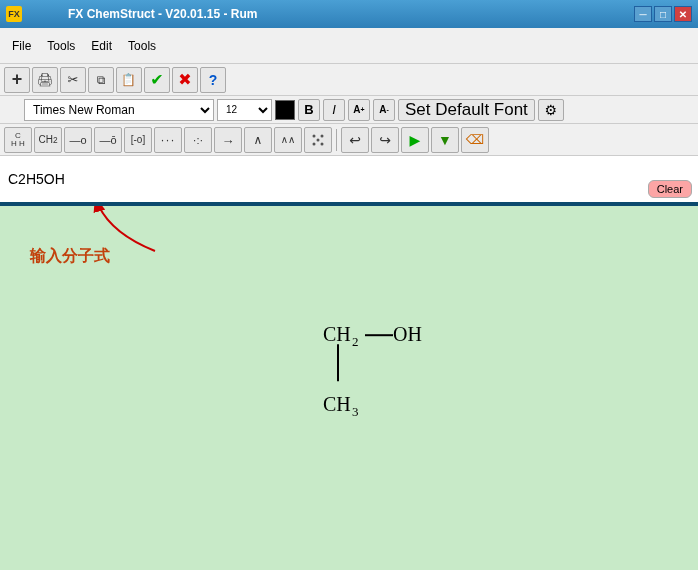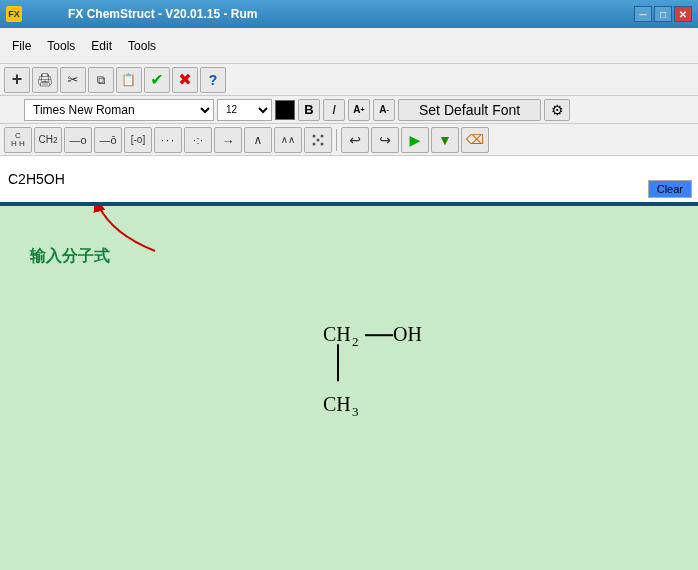--- a/index.html
+++ b/index.html
@@ -125,26 +125,26 @@
       border: 1px solid #aaa;
       border-radius: 2px;
       display: flex; align-items: center; justify-content: center;
       cursor: pointer;
       font-size: 13px;
       font-weight: bold;
     }
     .fmt-btn.italic { font-style: italic; font-weight: normal; }
     .set-font-btn {
       height: 22px;
-      padding: 0 20px;
-      background: #e8e8e8;
-      border: 1px solid #aaa;
-      border-radius: 2px;
-      cursor: pointer;
-      font-size: 14px;
+      padding: 0 6px;
+      background: #e8e8e8;
+      border: 1px solid #aaa;
+      border-radius: 2px;
+      cursor: pointer;
+      font-size: 17px;
       display: flex; align-items: center;
     }
     .gear-btn {
       width: 26px; height: 22px;
       background: #e8e8e8;
       border: 1px solid #aaa;
       border-radius: 2px;
       display: flex; align-items: center; justify-content: center;
       cursor: pointer;
       font-size: 14px;
@@ -188,23 +188,23 @@
       padding: 4px 8px;
       font-size: 14px;
       font-family: Arial, sans-serif;
       color: #000;
     }
     #clear-btn {
       position: absolute;
       right: 6px;
       bottom: 4px;
       padding: 2px 8px;
-      background: #3b82f6;
-      border: 1px solid #aaa;
-      border-radius: 0;
+      background: #fca5a5;
+      border: 1px solid #aaa;
+      border-radius: 6px;
       cursor: pointer;
       font-size: 11px;
     }
 
     
     #canvas-area {
       flex: 1;
       background: #c8eac8;
       position: relative;
       overflow: hidden;
@@ -218,21 +218,21 @@
       transform: translate(-30%, -60%);
     }
 
     
     .arrow-annotation {
       position: absolute;
       left: 30px;
       top: 40px;
     }
     .arrow-text {
-      color: #15803d;
+      color: #c2410c;
       font-size: 16px;
       font-weight: bold;
       font-family: Arial, sans-serif;
     }
 
     
     .chem-svg {
       overflow: visible;
     }
 

